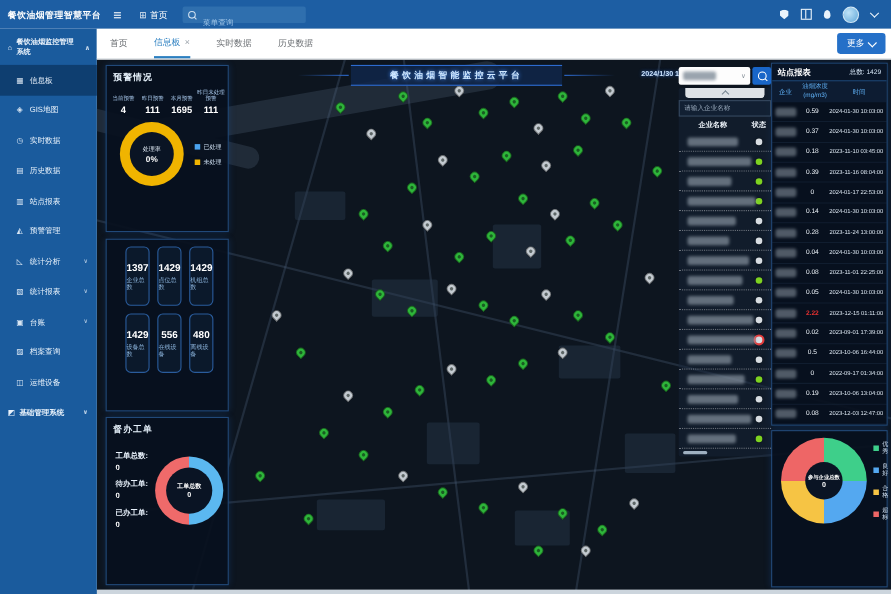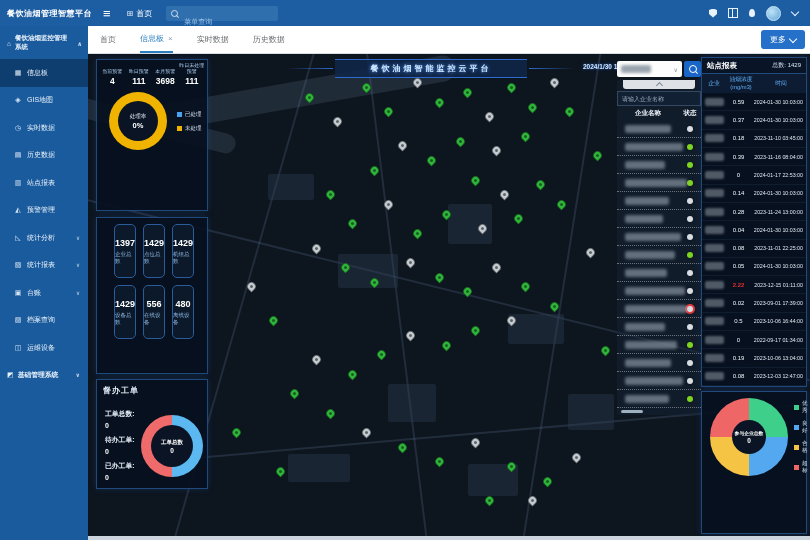--- a/index.html
+++ b/index.html
@@ -45,21 +45,21 @@
   .content{position:absolute;top:54px;left:88px;right:0;bottom:0;background:#0d151f;overflow:hidden;}
   .map-layer{position:absolute;inset:0;}
   .river{position:absolute;left:40px;top:28px;width:330px;height:26px;background:#222e3b;border-radius:14px;transform:rotate(-10deg);opacity:.9;}
   .river2{position:absolute;left:-30px;top:60px;width:180px;height:20px;background:#222e3b;border-radius:12px;transform:rotate(14deg);opacity:.9;}
   .road{position:absolute;background:rgba(85,108,135,.28);}
   .blk{position:absolute;background:rgba(45,62,84,.38);border-radius:2px;}
   .pin{position:absolute;width:9px;height:9px;border-radius:50% 50% 50% 0;transform:rotate(-45deg);border:1px solid rgba(0,0,0,.45);box-sizing:border-box;cursor:pointer;}
   .pin::after{content:"";position:absolute;inset:2px;border-radius:50%;background:rgba(10,20,15,.55);}
   .pin.g{background:#2eb53a;}
   .pin.n{background:#c3cad0;}
-  .map-banner{position:absolute;left:247px;top:5px;width:192px;height:17px;background:rgba(16,38,74,.85);border-top:1px solid #2d6bd0;border-bottom:1px solid #2d6bd0;display:flex;align-items:center;justify-content:center;font-size:8px;font-weight:bold;letter-spacing:3px;color:#cfe8ff;text-shadow:0 0 4px #3f8dff;}
+  .map-banner{position:absolute;left:231px;top:5px;width:192px;height:17px;background:rgba(16,38,74,.85);border-top:1px solid #2d6bd0;border-bottom:1px solid #2d6bd0;display:flex;align-items:center;justify-content:center;font-size:8px;font-weight:bold;letter-spacing:3px;color:#cfe8ff;text-shadow:0 0 4px #3f8dff;}
   .map-banner::before,.map-banner::after{content:"";position:absolute;top:8px;width:46px;height:1px;background:linear-gradient(90deg,transparent,#2d6bd0);}
   .map-banner::before{left:-48px;}
   .map-banner::after{right:-48px;transform:scaleX(-1);}
   .map-datetime{position:absolute;left:495px;top:9px;font-size:6.5px;font-weight:bold;color:#cfe6ff;text-shadow:0 0 3px #2d6bd0;white-space:nowrap;}
   
   .panel{position:absolute;background:rgba(7,16,30,.93);border:1px solid rgba(52,112,182,.6);box-shadow:0 0 6px rgba(30,100,200,.25);box-sizing:border-box;color:#e6f1fb;}
   .panel-title{font-size:8px;font-weight:bold;color:#e6f1fb;padding:5px 6px 3px 6px;letter-spacing:1px;}
   
   .p-warning{left:8px;top:5px;width:112px;height:152px;}
   .warn-stats{display:flex;padding:2px 2px 0 2px;}
@@ -76,21 +76,21 @@
   .warn-legend{margin-left:10px;display:flex;flex-direction:column;gap:7px;}
   .lg-item{display:flex;align-items:center;gap:3px;font-size:5.5px;color:#cfe0f2;}
   .lg-sq{width:5px;height:5px;flex:none;}
   
   .p-device{left:8px;top:163px;width:112px;height:157px;}
   .dev-grid{display:grid;grid-template-columns:1fr 1fr 1fr;gap:7px;padding:6px 17px;}
   .dev-box{border:1px solid #2a5c9c;border-radius:5px;background:rgba(25,50,85,.25);height:52px;display:flex;flex-direction:column;align-items:center;justify-content:center;cursor:pointer;}
   .dev-num{font-size:9px;font-weight:bold;color:#fff;}
   .dev-lbl{font-size:5.5px;color:#8fb8e0;margin-top:3px;}
   
-  .p-work{left:8px;top:325px;width:112px;height:110px;}
+  .p-work{left:8px;top:325px;width:112px;height:153px;}
   .work-body{display:flex;align-items:center;padding:4px 4px 0 8px;}
   .work-stats{display:flex;flex-direction:column;width:42px;}
   .wo-lbl{font-size:6.8px;font-weight:bold;color:#e8f1fb;margin-top:6px;}
   .wo-val{font-size:7px;font-weight:bold;color:#fff;margin-top:3px;}
   .work-donut{width:62px;height:62px;margin-left:2px;margin-top:8px;}
   .work-donut .donut-hole{inset:10px;}
   .work-donut .dh-l{font-size:5.5px;font-weight:bold;color:#fff;}
   .work-donut .dh-v{font-size:6.5px;font-weight:bold;color:#fff;}
   
   .p-rt{right:3px;top:3px;width:106px;height:330px;display:flex;flex-direction:column;}
@@ -332,32 +332,33 @@
           <div class="pin g" style="left: 70%; top: 20%;"></div>
           <div class="pin n" style="left: 69%; top: 40%;"></div>
           <div class="pin g" style="left: 71%; top: 60%;"></div>
         </div>
     </div>
 
     <div class="map-banner">餐饮油烟智能监控云平台</div>
     <div class="map-datetime">2024/1/30 10:03 星期二</div>
 
     <div class="panel p-warning">
+      <div class="panel-title">预警情况</div>
       <div class="warn-stats">
           <div class="warn-col">
             <div class="warn-lbl">当前预警</div>
             <div class="warn-val">4</div>
           </div>
           <div class="warn-col">
             <div class="warn-lbl">昨日预警</div>
             <div class="warn-val">111</div>
           </div>
           <div class="warn-col">
             <div class="warn-lbl">本月预警</div>
-            <div class="warn-val">3698</div>
+            <div class="warn-val">1695</div>
           </div>
           <div class="warn-col">
             <div class="warn-lbl">昨日未处理预警</div>
             <div class="warn-val">111</div>
           </div>
         </div>
       <div class="warn-body">
         <div class="donut warn-donut" style="background: conic-gradient(rgb(74, 163, 240) 0deg, rgb(74, 163, 240) 0%, rgb(240, 180, 0) 0%, rgb(240, 180, 0) 100%);">
           <div class="donut-hole">
             <span class="dh-l">处理率</span>

